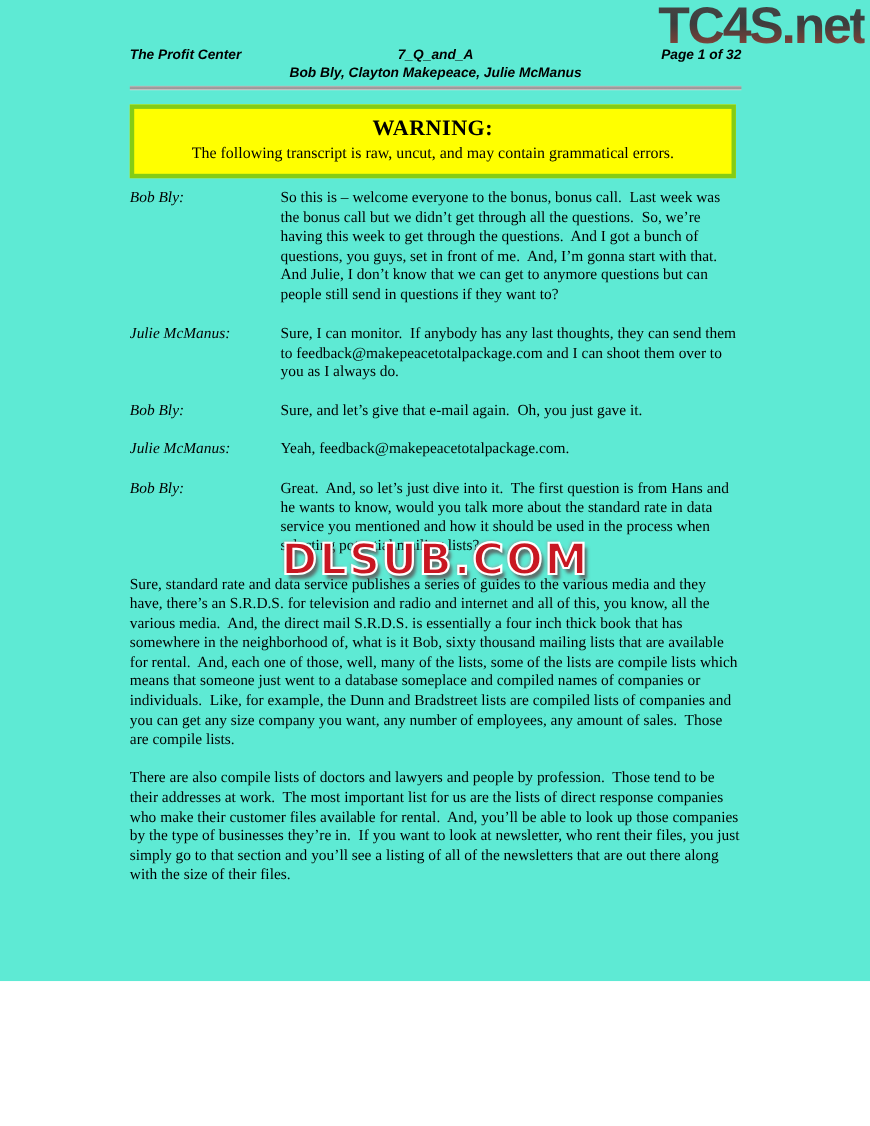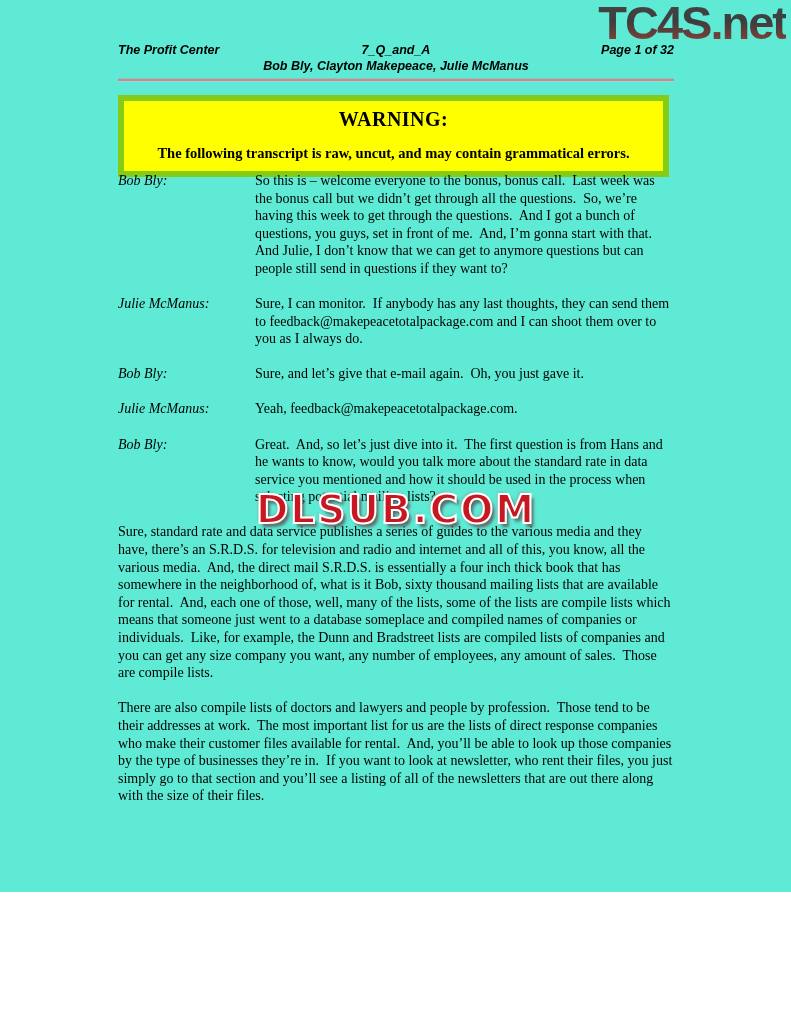--- a/index.html
+++ b/index.html
@@ -57,35 +57,35 @@
     background: linear-gradient(180deg, #bdbdbd 0%, #8f8f8f 55%, #dedede 100%);
   }
 
   
   .warning-box {
     position: absolute;
     top: 95px;
     left: 118px;
     width: 551px;
     background: #ffff00;
-    border: 6px solid #84cc16;
+    border: 4px solid #84cc16;
     text-align: center;
     padding: 5px 4px 9px;
     box-sizing: border-box;
   }
   .warning-title {
     font-weight: bold;
     font-size: 20px;
     letter-spacing: 0.5px;
     margin-top: 2px;
   }
   .warning-body {
-    font-weight: bold;
+    font-weight: normal;
     font-size: 14.5px;
-    margin-top: 14px;
+    margin-top: 3px;
   }
 
   
   .transcript {
     position: absolute;
     top: 172px;
     left: 118px;
     width: 556px;
     font-size: 14px;
     line-height: 17.6px;

